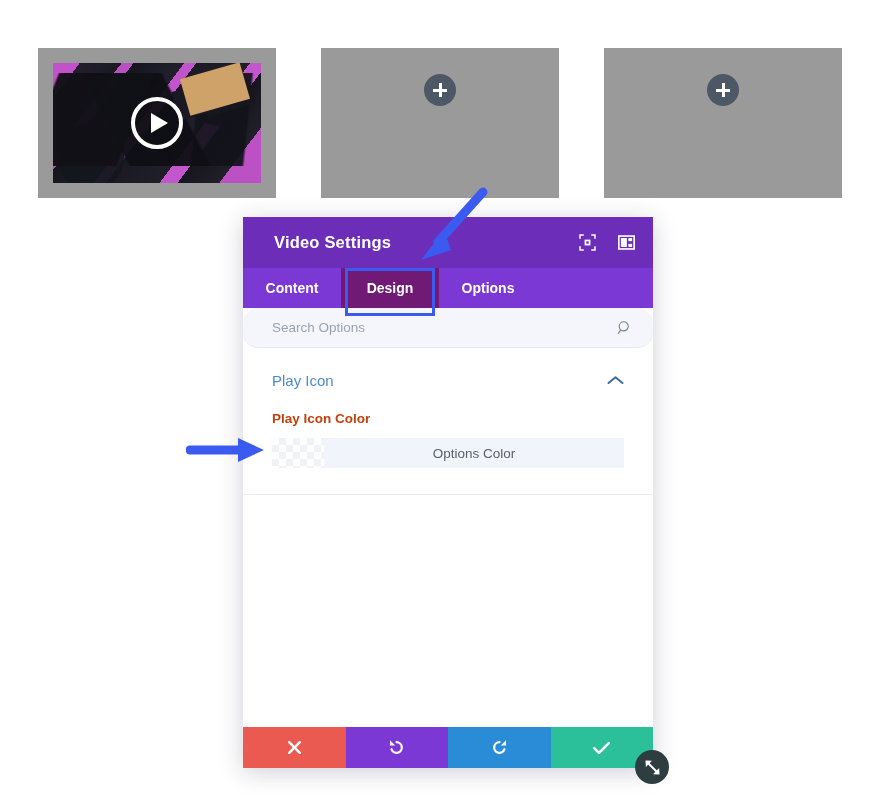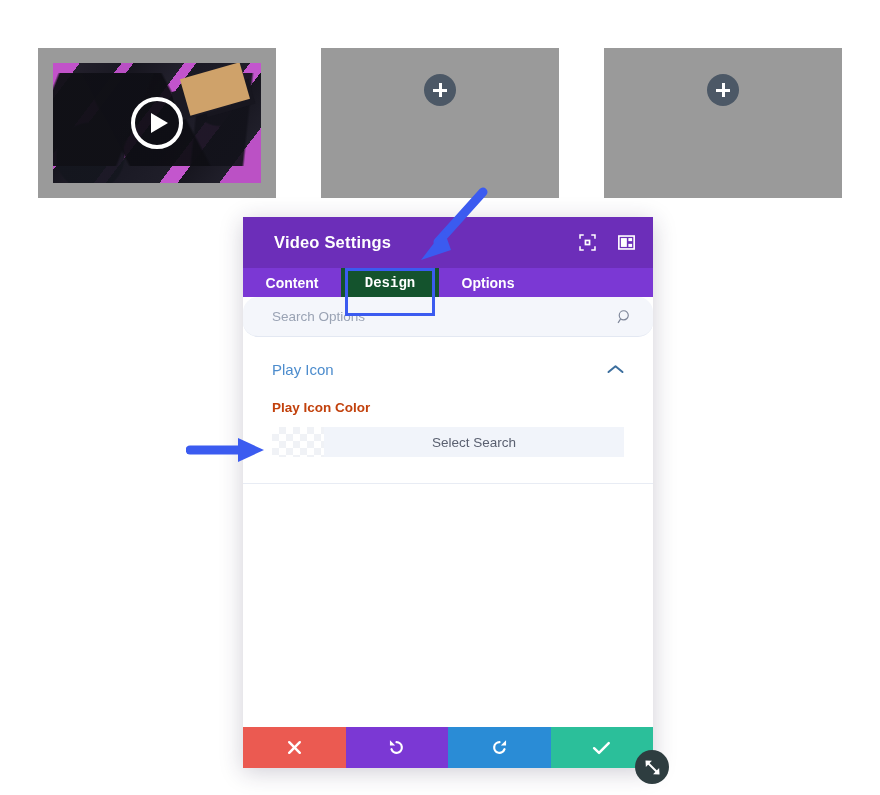--- a/index.html
+++ b/index.html
@@ -173,43 +173,42 @@
     gap: 22px;
   }
 
   .hdr-icon {
     width: 17px; height: 17px;
     cursor: pointer;
     display: block;
   }
 
   .modal-tabs {
-    height: 29px;
+    height: 40px;
     background: #7b38d4;
     display: flex;
     align-items: stretch;
     flex: 0 0 auto;
     position: relative;
   }
 
   .tab {
     display: flex;
     align-items: center;
     justify-content: center;
     padding: 0 22px;
     color: #ffffff;
     font-size: 14px;
     font-weight: bold;
     cursor: pointer;
     min-width: 98px;
   }
 
   .tab.active {
-    background: #14532d;
-    font-family: Liberation Mono, monospace;
+    background: #701a75;
   }
 
   .search-row {
     height: 40px;
     background: #f4f6fb;
     border-bottom: 1px solid #e3e8f2;
     display: flex;
     align-items: center;
     padding: 0 20px 0 29px;
     flex: 0 0 auto;
@@ -406,21 +405,21 @@
           <div class="section-title">Play Icon</div>
           <svg width="17" height="11" viewBox="0 0 18 11">
             <polyline points="1.6,8.2 9,2 16.4,8.2" fill="none" stroke="#3d6f9e" stroke-width="2.1" stroke-linecap="round" stroke-linejoin="round"></polyline>
           </svg>
         </div>
 
         <div class="field-label">Play Icon Color</div>
 
         <div class="color-field">
           <div class="color-swatch"></div>
-          <button class="select-color-btn">Select Search</button>
+          <button class="select-color-btn">Options Color</button>
         </div>
       </div>
     </div>
 
     <div class="modal-footer">
       <button class="footer-btn" style="background:#eb5a51">
         <svg width="17" height="17" viewBox="0 0 18 18">
           <g stroke="#ffffff" stroke-width="2.6" stroke-linecap="round">
             <line x1="3.4" y1="3.4" x2="14.6" y2="14.6"></line>
             <line x1="14.6" y1="3.4" x2="3.4" y2="14.6"></line>

